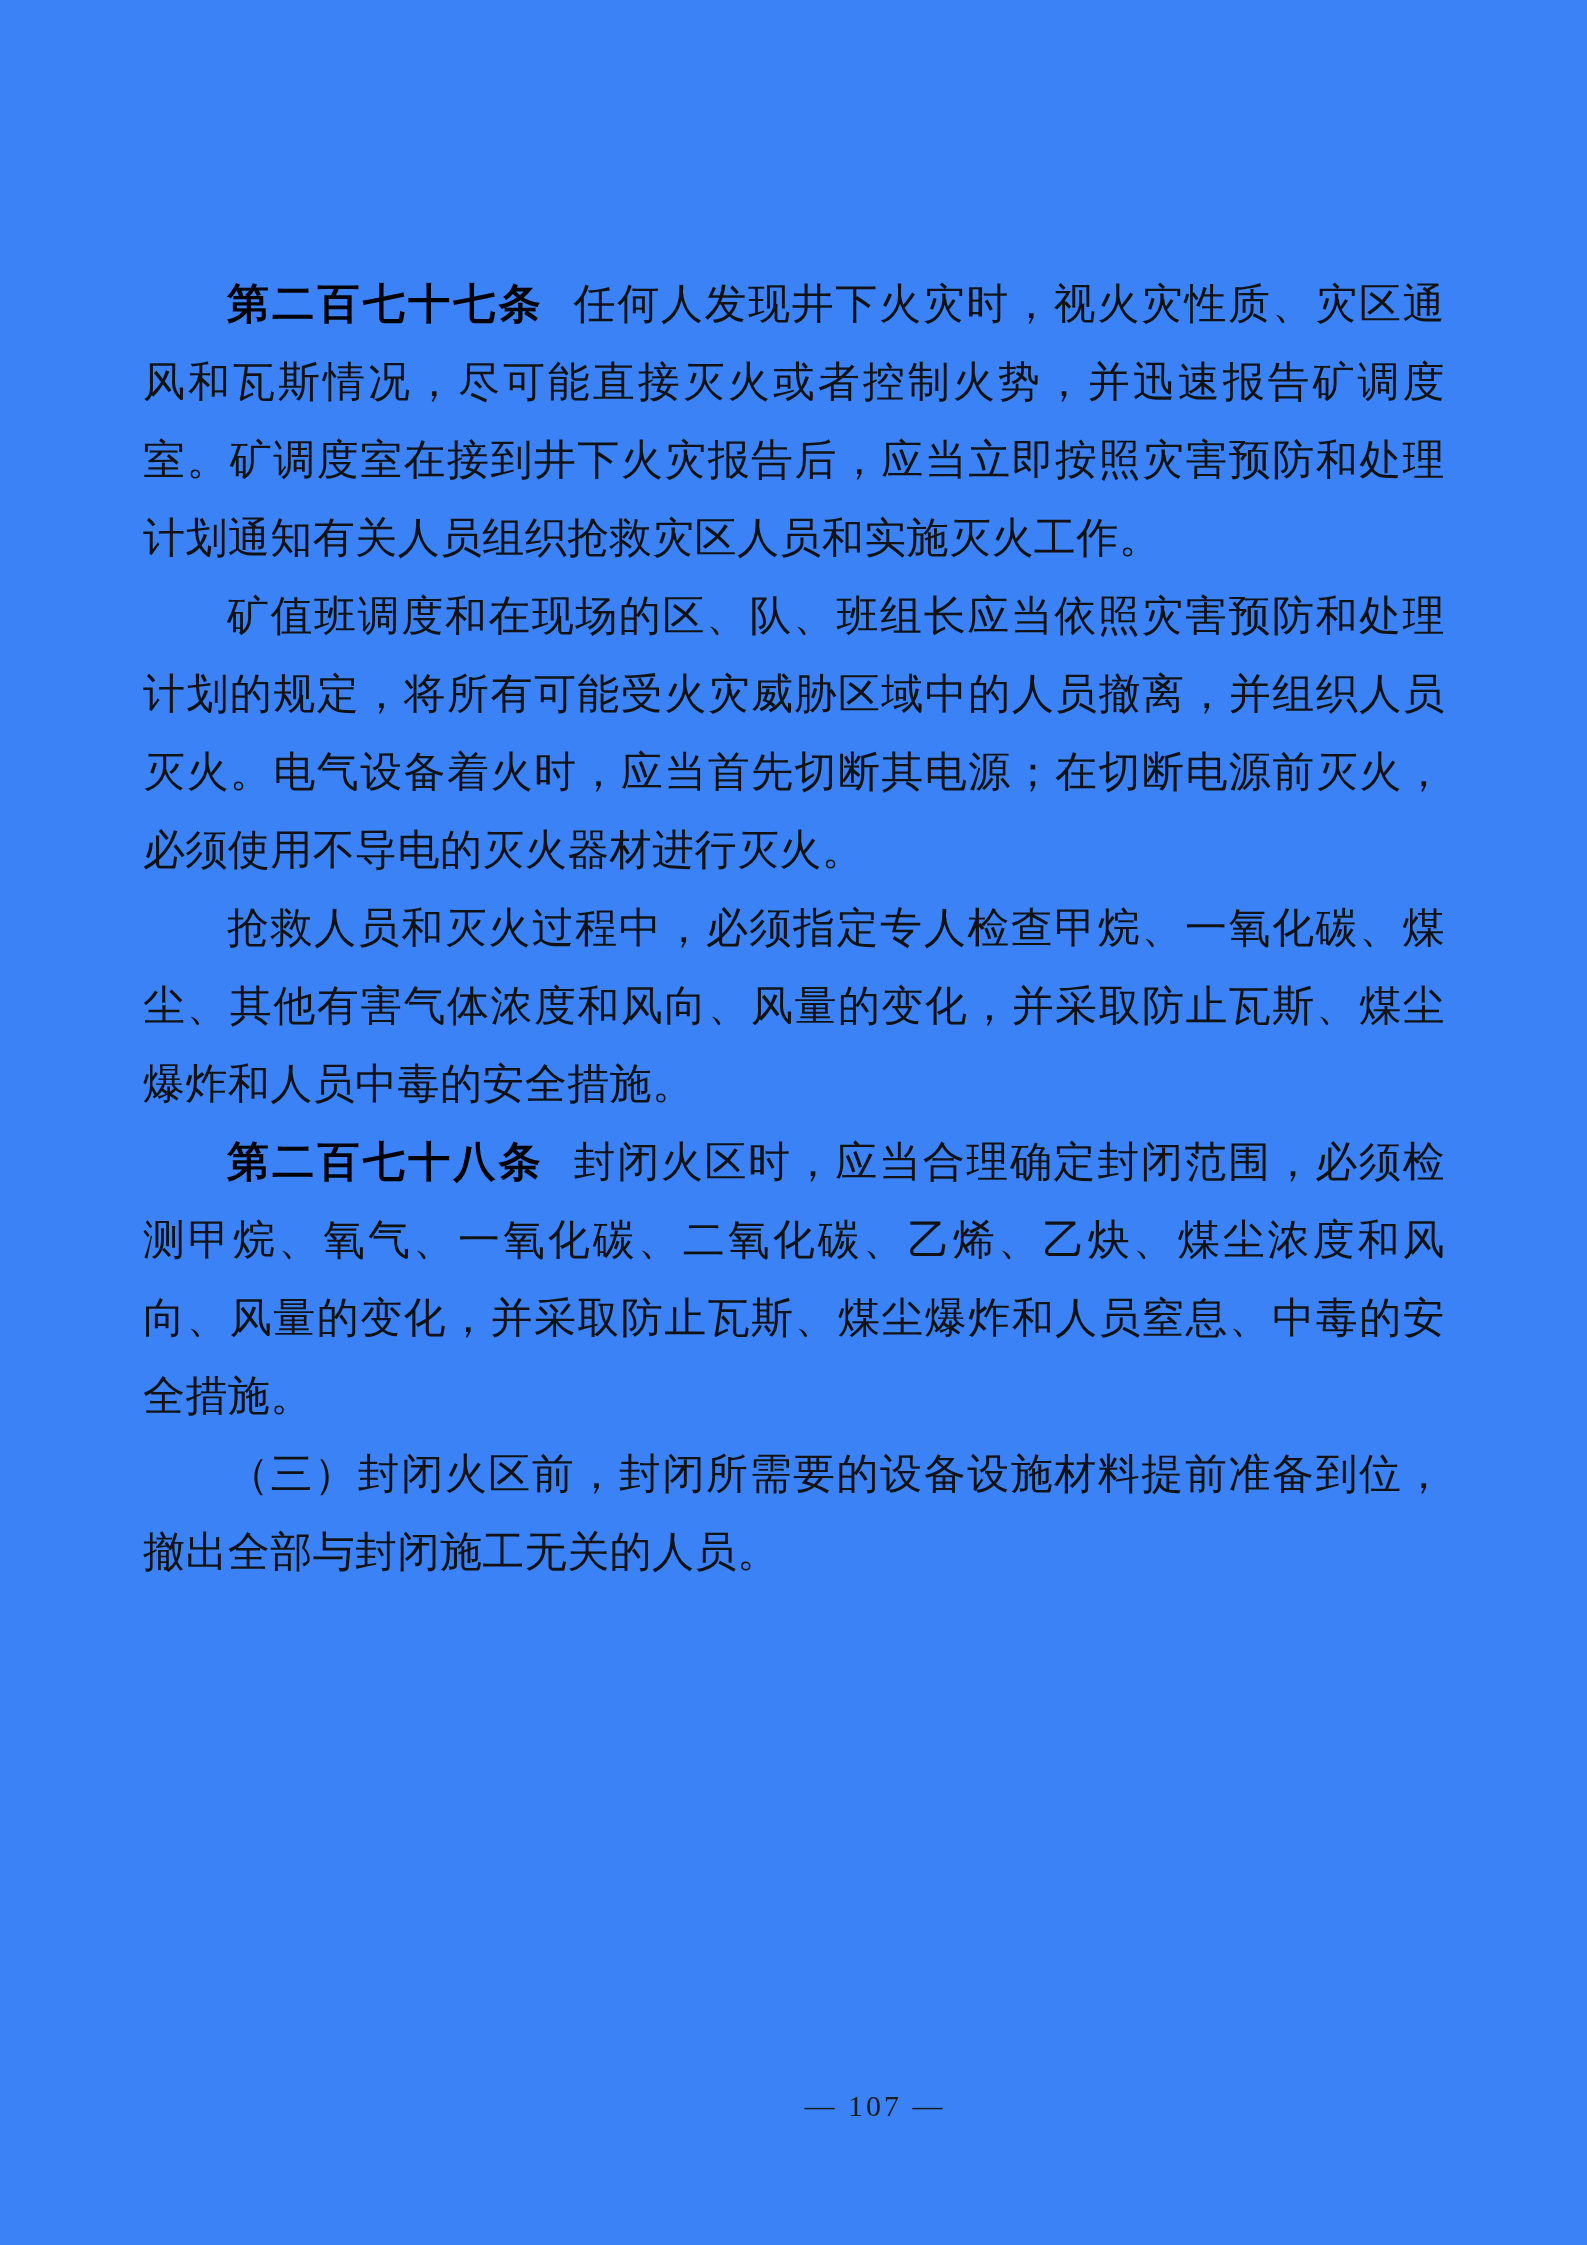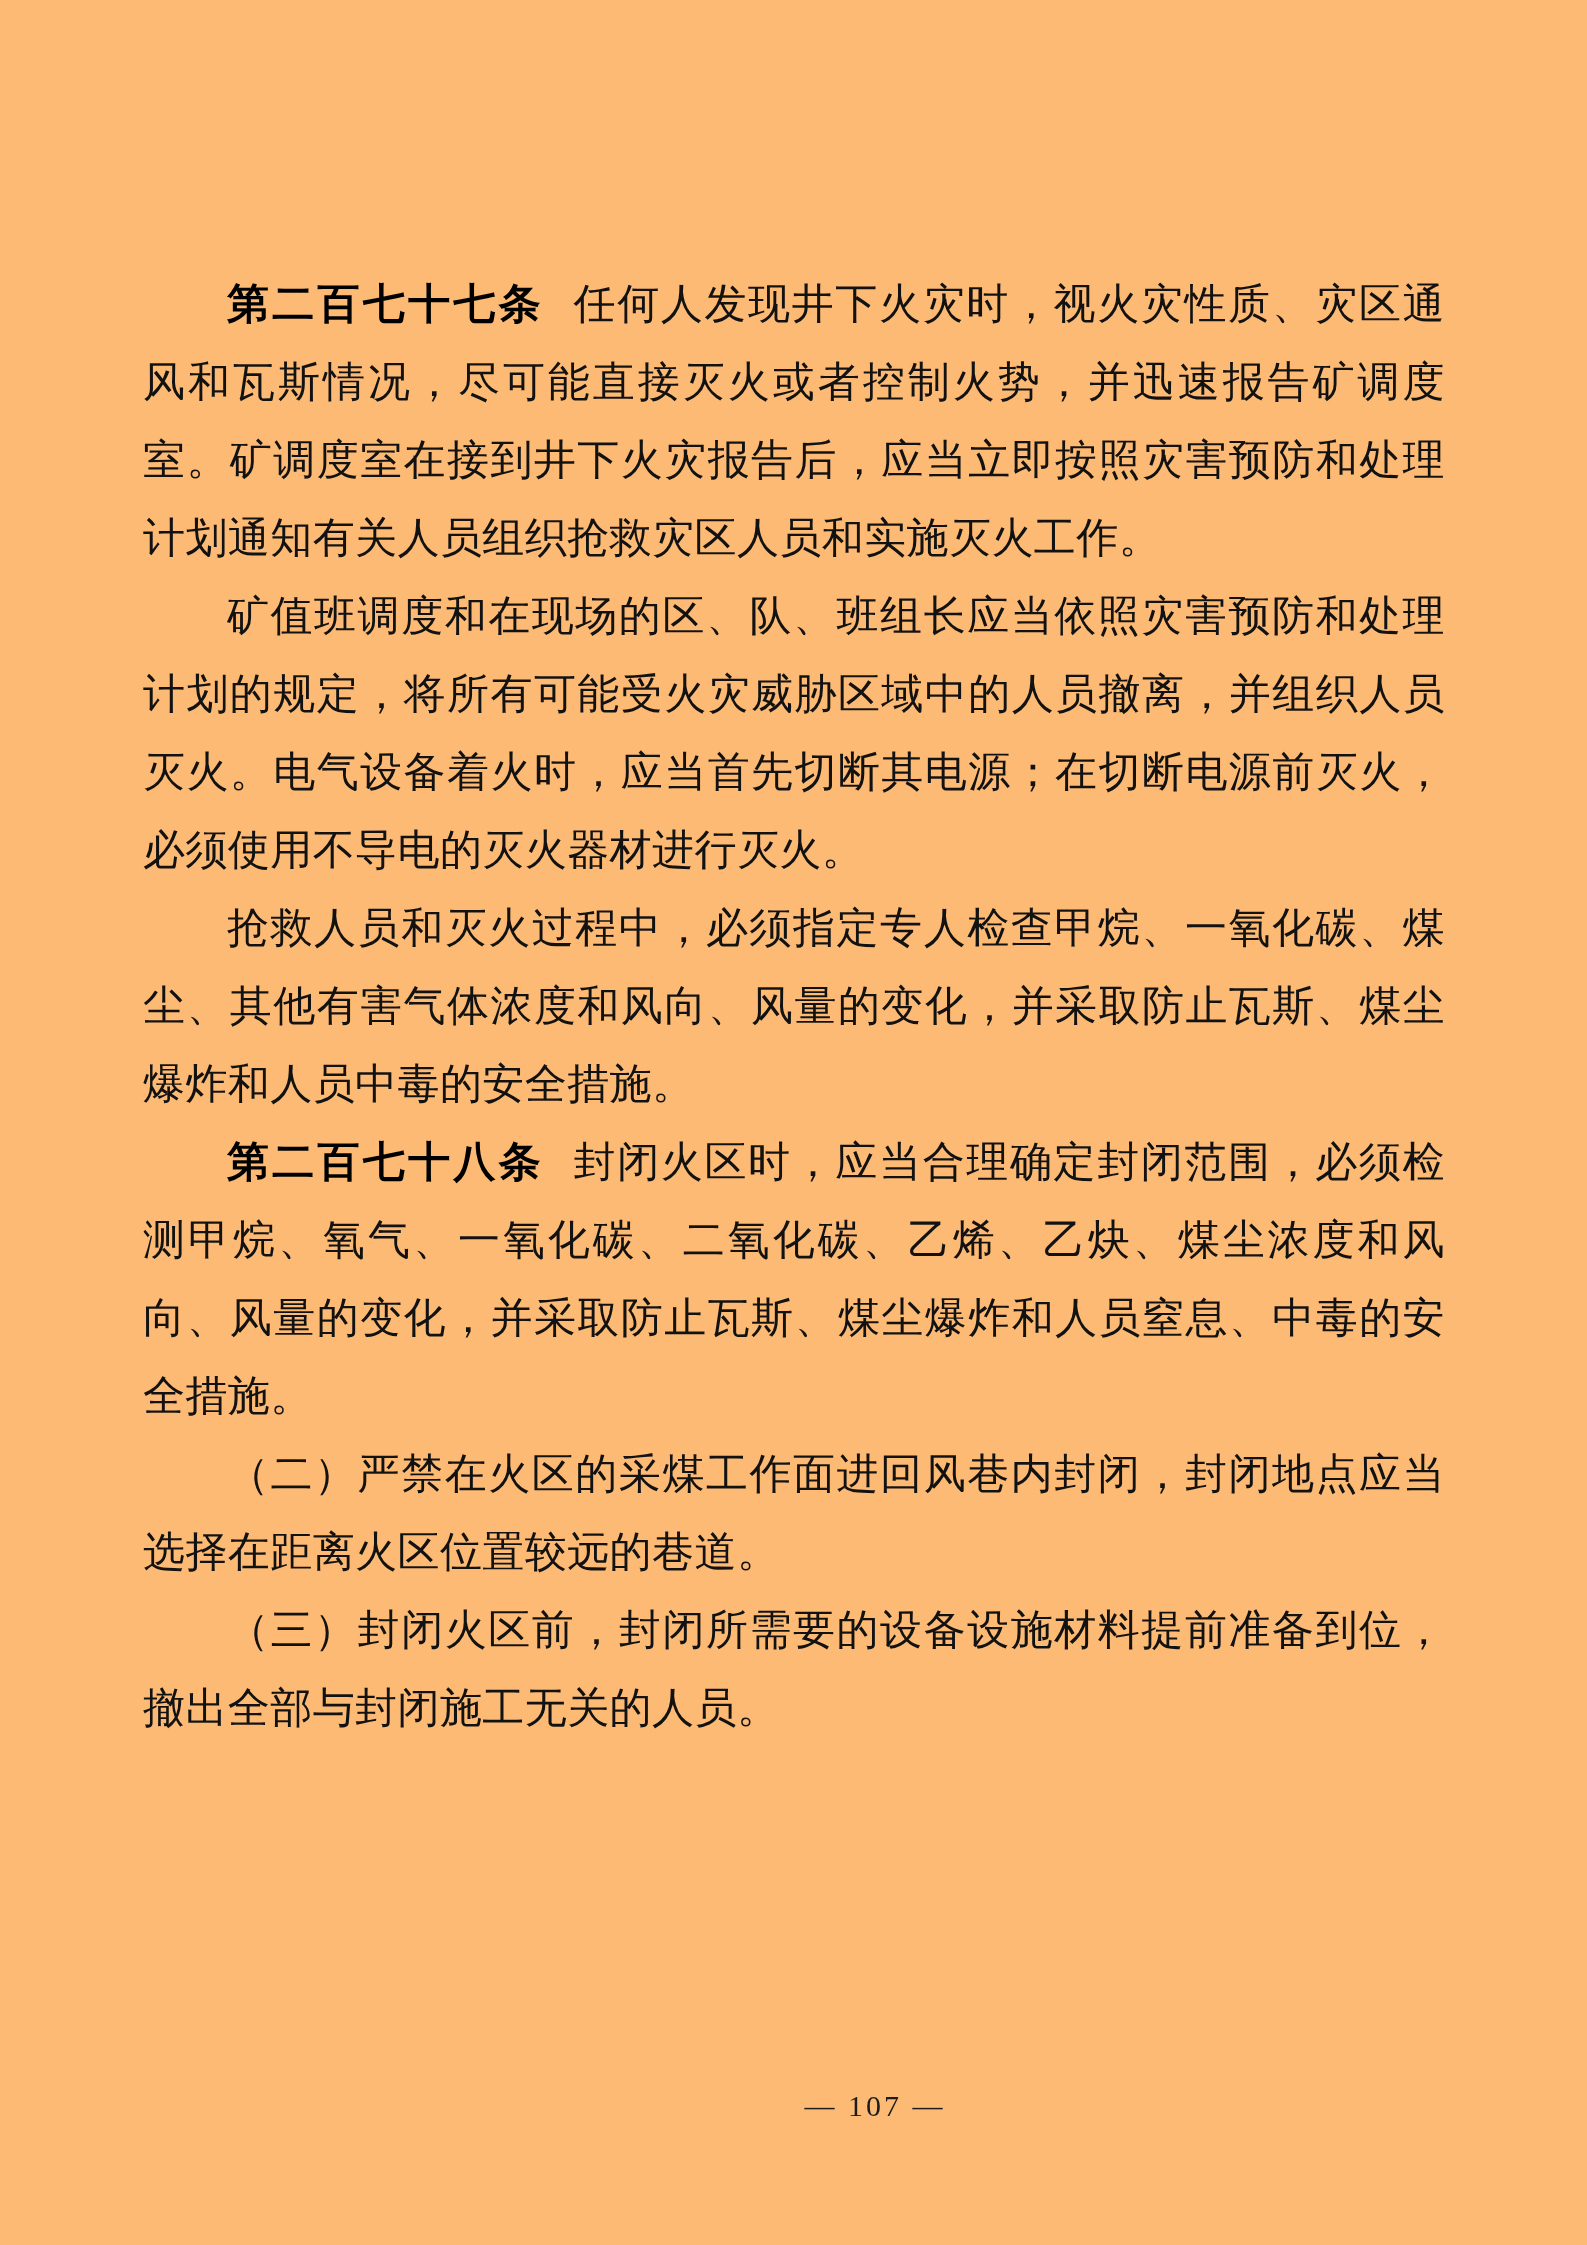--- a/index.html
+++ b/index.html
@@ -4,21 +4,21 @@
 <style>
   html, body {
     margin: 0;
     padding: 0;
     background: #ffffff;
   }
   .page {
     position: relative;
     width: 1587px;
     height: 2245px;
-    background: #fdba74;
+    background: #3b82f6;
     box-sizing: border-box;
     padding: 265px 142px 0 143px;
     overflow: hidden;
   }
   .para {
     margin: 0;
     padding: 0;
     text-indent: 2em;
     text-align: justify;
     text-justify: inter-character;
@@ -56,19 +56,18 @@
   <p class="para"><span class="article-heading">第二百七十七条</span><span>任何人发现井下火灾时，视火灾性质、灾区通风和瓦斯情况，尽可能直接灭火或者控制火势，并迅速报告矿调度室。矿调度室在接到井下火灾报告后，应当立即按照灾害预防和处理计划通知有关人员组织抢救灾区人员和实施灭火工作。</span></p>
 
   <p class="para"><span>矿值班调度和在现场的区、队、班组长应当依照灾害预防和处理计划的规定，将所有可能受火灾威胁区域中的人员撤离，并组织人员灭火。电气设备着火时，应当首先切断其电源；在切断电源前灭火，必须使用不导电的灭火器材进行灭火。</span></p>
 
   <p class="para"><span>抢救人员和灭火过程中，必须指定专人检查甲烷、一氧化碳、煤尘、其他有害气体浓度和风向、风量的变化，并采取防止瓦斯、煤尘爆炸和人员中毒的安全措施。</span></p>
 
   <p class="para"><span class="article-heading">第二百七十八条</span><span>封闭火区时，应当合理确定封闭范围，必须检测甲烷、氧气、一氧化碳、二氧化碳、乙烯、乙炔、煤尘浓度和风向、风量的变化，并采取防止瓦斯、煤尘爆炸和人员窒息、中毒的安全措施。</span></p>
 
 
 
-  <p class="para"><span>（二）严禁在火区的采煤工作面进回风巷内封闭，封闭地点应当选择在距离火区位置较远的巷道。</span></p>
 
   <p class="para"><span>（三）封闭火区前，封闭所需要的设备设施材料提前准备到位，撤出全部与封闭施工无关的人员。</span></p>
 
   <div class="footer">— 107 —</div>
 
 </div>
 
 </body></html>

